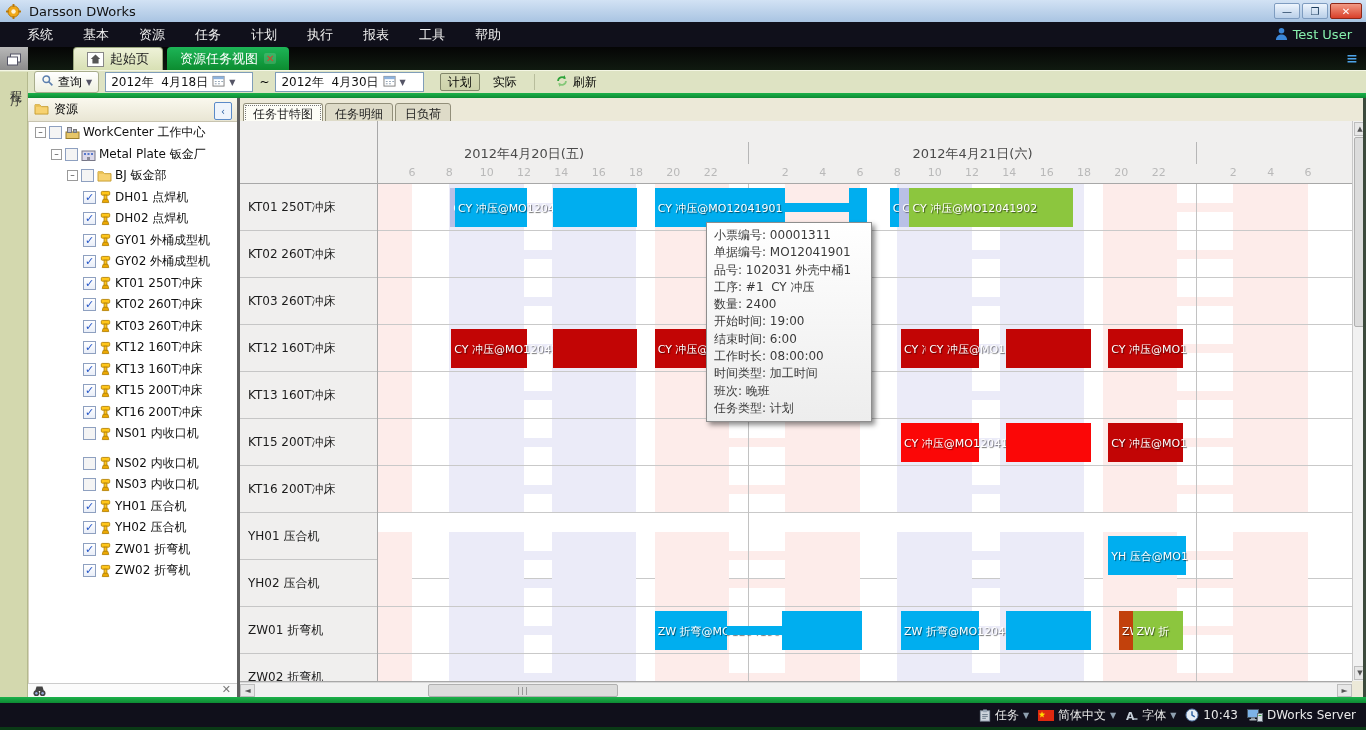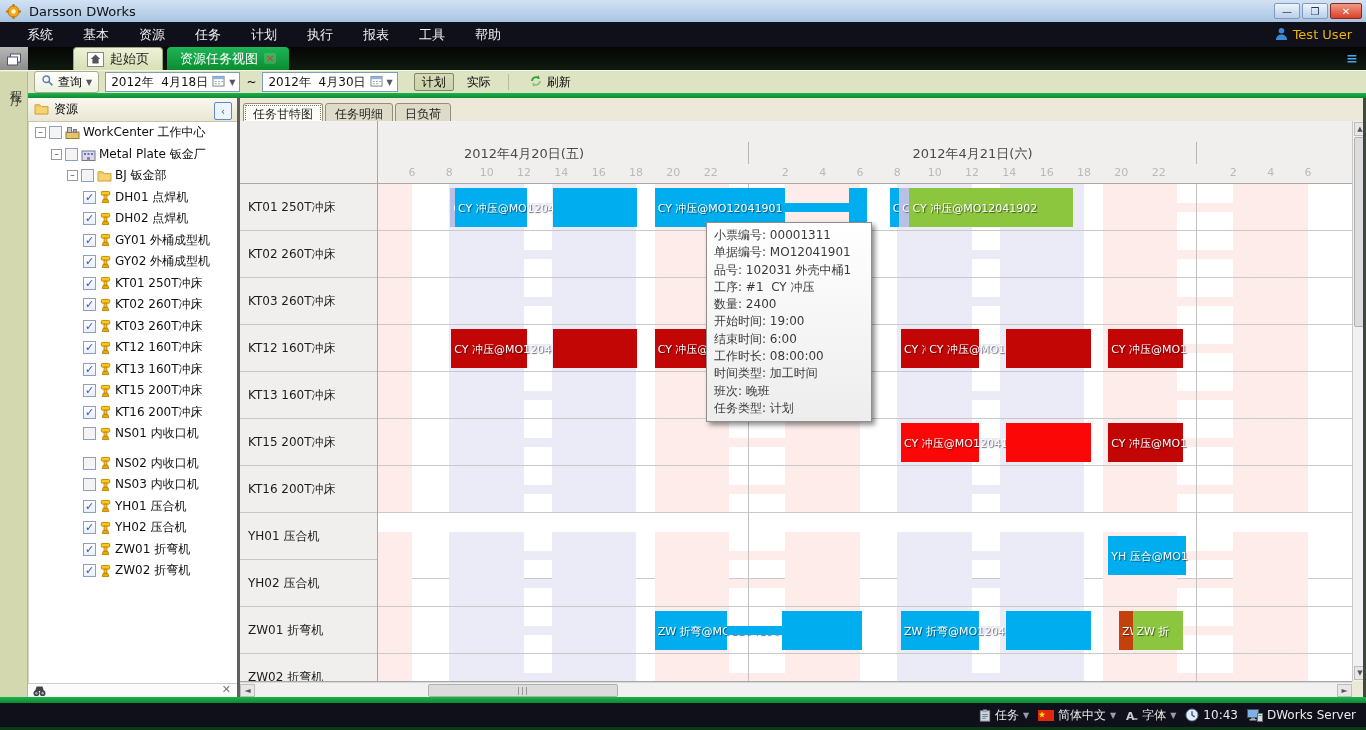--- a/index.html
+++ b/index.html
@@ -11,36 +11,36 @@
             display:flex;align-items:center;color:#111;font-size:13px;}
   #titlebar .gear{margin:0 8px 0 6px;display:inline-flex;}
   .winbtn{height:16px;border-radius:2px;border:1px solid #7e9cc0;display:inline-flex;align-items:center;justify-content:center;
           font-size:10px;color:#1c3c5c;background:linear-gradient(#eef5fd,#b9cfe8);margin-left:2px;box-sizing:border-box;}
   #btn-close{background:linear-gradient(#f29a85,#d9402a);border-color:#8f2718;color:#fff;}
   #winbtns{position:absolute;right:4px;top:3px;display:flex;}
   
   #menubar{left:0;top:22px;width:1366px;height:25px;background:#10101b;display:flex;align-items:center;}
   #menu-items{display:flex;gap:0;padding-left:12px;}
   .mitem{color:#f0f0f0;font-size:13px;padding:3px 15px;cursor:default;}
-  #user{position:absolute;right:14px;top:0;height:25px;display:flex;align-items:center;gap:5px;color:#eab308;font-size:13px;}
+  #user{position:absolute;right:14px;top:0;height:25px;display:flex;align-items:center;gap:5px;color:#86efac;font-size:13px;}
   
   #tabstrip{left:0;top:47px;width:1366px;height:23px;background:linear-gradient(#050505,#101a10);}
   #lefttile{left:0;top:47px;width:28px;height:25px;background:linear-gradient(#b8b8b8,#888);display:flex;align-items:center;justify-content:center;}
   #doctabs{position:absolute;left:73px;top:47px;height:23px;display:flex;}
   .dtab{height:23px;display:flex;align-items:center;gap:6px;padding:0 13px;font-size:13px;border-radius:4px 4px 0 0;box-sizing:border-box;}
   .dtab.inactive{background:linear-gradient(#eef2d8,#d8e0b4);color:#222;border:1px solid #9aa77e;border-bottom:none;margin-right:4px;}
   .dtab.active{background:linear-gradient(#1db557,#0c8c30);color:#fff;}
   .dtab .homebox{width:15px;height:13px;background:#fff;border:1px solid #888;display:inline-flex;align-items:center;justify-content:center;}
   .dtab .closex{color:#e03a2a;background:rgba(255,255,255,.15);font-size:10px;font-weight:bold;padding:0 2px;border-radius:2px;}
   #hamburger{position:absolute;right:8px;top:52px;color:#4da3e8;font-size:14px;font-weight:bold;line-height:12px;}
   
   #toolbar{left:0;top:70px;width:1366px;height:23px;background:#dee3c3;border-top:1px solid #f4f6e4;display:flex;align-items:center;gap:6px;padding-left:34px;box-sizing:border-box;}
   #querybtn{display:flex;align-items:center;gap:4px;background:linear-gradient(#fff,#eef0e0);border:1px solid #a8ad8c;border-radius:3px;padding:1px 6px;height:18px;}
   .caret{font-size:8px;color:#556;}
-  .datefield{display:flex;align-items:center;background:#fff;border:1px solid #7f9db9;height:18px;padding:0 4px 0 5px;gap:4px;}
+  .datefield{display:flex;align-items:center;background:#fff;border:1px solid #7f9db9;height:18px;padding:0 17px 0 5px;gap:4px;}
   .datefield .dtext{font-size:12px;color:#111;white-space:pre;}
   #plan-btn{border:1px solid #82876a;background:linear-gradient(#d6dbb6,#cdd3ab);border-radius:2px;padding:1px 7px;height:18px;display:flex;align-items:center;box-sizing:border-box;}
   #actual-btn{padding:1px 7px;height:18px;display:flex;align-items:center;}
   #refreshbtn{display:flex;align-items:center;gap:4px;margin-left:10px;}
   .tsep{width:1px;height:16px;background:#b8bd9c;margin:0 4px;}
   #greentop{left:0;top:93px;width:1366px;height:5px;background:linear-gradient(#1cb24b,#0d8a33);}
   
   #leftstrip{left:0;top:72px;width:28px;height:625px;background:#d3d8ae;border-right:1px solid #b4b98e;box-sizing:border-box;}
   #side-label{position:absolute;left:7px;top:10px;writing-mode:vertical-rl;font-size:12px;color:#333;letter-spacing:2px;}
   

